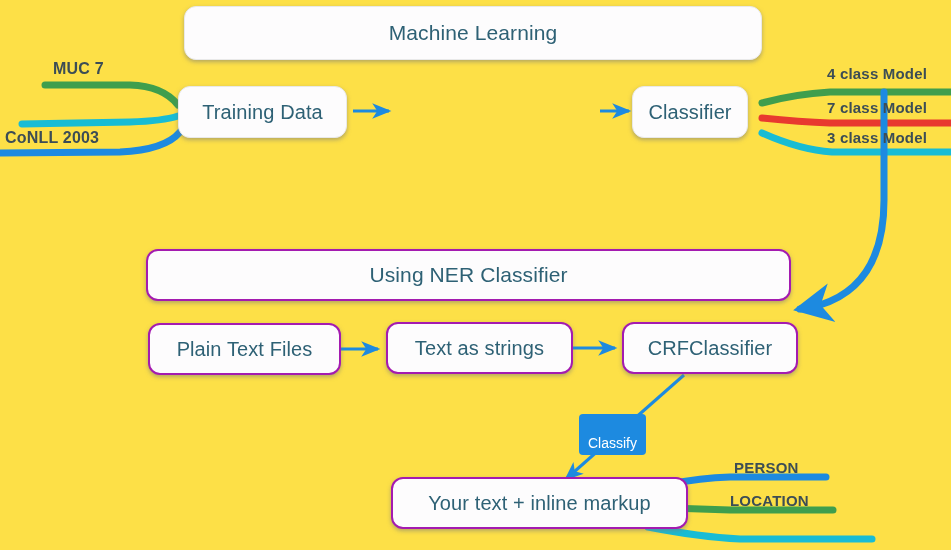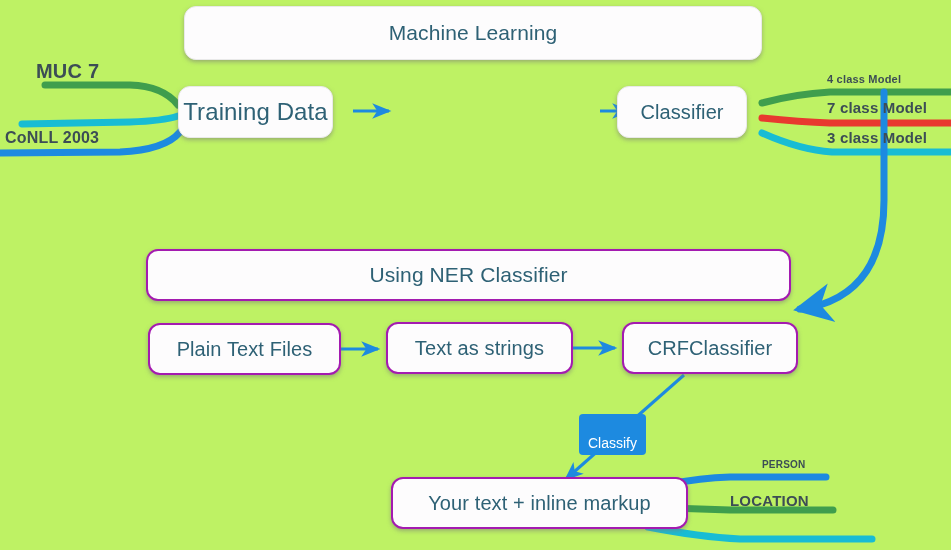--- a/index.html
+++ b/index.html
@@ -8,21 +8,21 @@
     padding: 0;
     background: #000000;
   }
   body {
     font-family: "Liberation Sans", sans-serif;
   }
   #canvas {
     position: relative;
     width: 951px;
     height: 550px;
-    background: #bef264;
+    background: #fde047;
     overflow: hidden;
   }
   #edges {
     position: absolute;
     left: 0;
     top: 0;
     width: 951px;
     height: 550px;
     pointer-events: none;
   }
@@ -104,34 +104,34 @@
 
     <path d="M670,484 Q700,478 730,477 L826,477" fill="none" stroke="#1d8ae0" stroke-width="7" stroke-linecap="round"></path>
     <path d="M670,508 Q700,509 730,510 L833,510" fill="none" stroke="#3f9e4d" stroke-width="7" stroke-linecap="round"></path>
     <path d="M648,527 Q700,537 740,539 L872,539" fill="none" stroke="#18bcd4" stroke-width="7" stroke-linecap="round"></path>
   </svg>
 
   <div class="node plain banner" style="left:184px; top:6px; width:578px; height:54px; font-size:21px;">
     <span>Machine Learning</span>
   </div>
 
-  <div class="node plain" style="left:178px; top:86px; width:155px; height:52px; font-size:24px;">
+  <div class="node plain" style="left:178px; top:86px; width:169px; height:52px; font-size:20px;">
     <span>Training Data</span>
   </div>
 
 
-  <div class="node plain" style="left:617px; top:86px; width:130px; height:52px; font-size:20px;">
+  <div class="node plain" style="left:632px; top:86px; width:116px; height:52px; font-size:20px;">
     <span>Classifier</span>
   </div>
 
-  <div class="edge-label" style="left:36px; top:60px; font-size:20px;">MUC 7</div>
+  <div class="edge-label" style="left:53px; top:60px; font-size:16px;">MUC 7</div>
 
   <div class="edge-label" style="left:5px; top:129px; font-size:16px;">CoNLL 2003</div>
 
-  <div class="edge-label" style="left:827px; top:73px; font-size:11px;">4 class Model</div>
+  <div class="edge-label" style="left:827px; top:65px; font-size:15px;">4 class Model</div>
 
   <div class="edge-label" style="left:827px; top:99px; font-size:15px;">7 class Model</div>
 
   <div class="edge-label" style="left:827px; top:129px; font-size:15px;">3 class Model</div>
 
   <div class="node purple banner" style="left:146px; top:249px; width:645px; height:52px; font-size:21px;">
     <span>Using NER Classifier</span>
   </div>
 
   <div class="node purple" style="left:148px; top:323px; width:193px; height:52px; font-size:20px;">
@@ -147,17 +147,17 @@
   </div>
 
   <div class="chip" style="left:579px; top:414px;">
     <span>Classify</span>
   </div>
 
   <div class="node purple" style="left:373px; top:477px; width:297px; height:52px; font-size:20px;margin-left:18px;">
     <span>Your text + inline markup</span>
   </div>
 
-  <div class="edge-label" style="left:734px; top:459px; font-size:10px;margin-left:28px;">PERSON</div>
+  <div class="edge-label" style="left:734px; top:459px; font-size:15px;">PERSON</div>
 
   <div class="edge-label" style="left:730px; top:492px; font-size:15px;">LOCATION</div>
 
 </div>
 
 </body></html>

